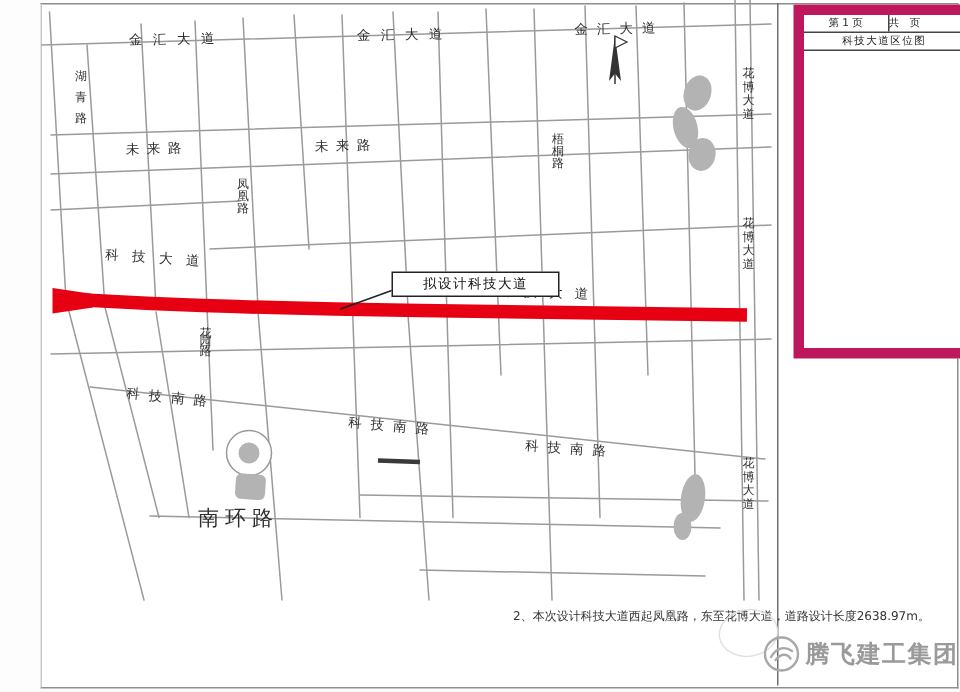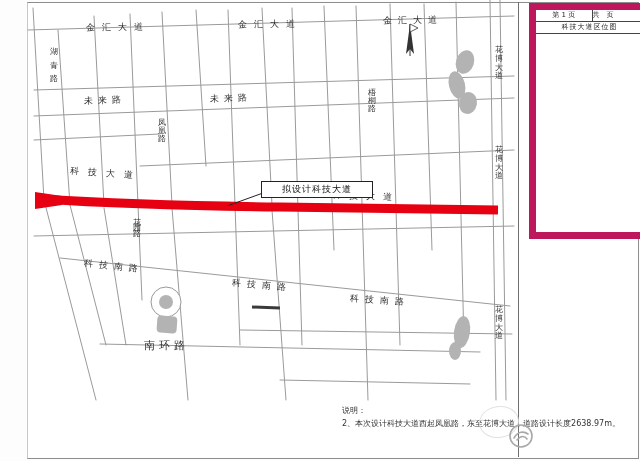--- a/index.html
+++ b/index.html
@@ -110,43 +110,43 @@
   <span class="rl" style="left:84px;top:95px;letter-spacing:5px;transform:rotate(-2deg);">未来路</span>
   <span class="rl" style="left:210px;top:93px;letter-spacing:5px;transform:rotate(-2deg);">未来路</span>
   <span class="rl vert" style="left:156px;top:112px;letter-spacing:8px;font-size:8px;">凤凰路</span>
   <span class="rl vert" style="left:366px;top:82px;letter-spacing:8px;font-size:8px;">梧桐路</span>
   <span class="rl" style="left:70px;top:168px;letter-spacing:9px;transform:rotate(4deg);">科技大道</span>
   <span class="rl" style="left:332px;top:191px;letter-spacing:8px;transform:rotate(2deg);">科技大道</span>
   <span class="rl vert" style="left:131px;top:211px;letter-spacing:6px;font-size:8px;">花园路</span>
   <span class="rl" style="left:84px;top:261px;letter-spacing:6px;transform:rotate(6deg);">科技南路</span>
   <span class="rl" style="left:232px;top:280px;letter-spacing:6px;transform:rotate(5deg);">科技南路</span>
   <span class="rl" style="left:350px;top:295px;letter-spacing:6px;transform:rotate(4deg);">科技南路</span>
-  <span class="rl" style="left:144px;top:341px;letter-spacing:4px;font-size:11px;">南环路</span>
+  <span class="rl" style="left:132px;top:341px;letter-spacing:4px;font-size:14px;">南环路</span>
   <span class="rl vert" style="left:493px;top:38px;letter-spacing:9px;font-size:8px;">花博大道</span>
   <span class="rl vert" style="left:493px;top:138px;letter-spacing:9px;font-size:8px;">花博大道</span>
   <span class="rl vert" style="left:493px;top:298px;letter-spacing:9px;font-size:8px;">花博大道</span>
 
   <div class="boxlabel">拟设计科技大道</div>
 
   <div class="divider"></div>
   <div class="titleblock">
     <div class="tb-row1">
       <div class="tb-cell">第 1 页</div>
       <div class="tb-cell2">共　页</div>
     </div>
     <div class="tb-row2">科技大道区位图</div>
     <div class="tb-box"></div>
   </div>
 
   <div class="notes">
-    <div>说明：</div>
     <div>2、本次设计科技大道西起凤凰路，东至花博大道，道路设计长度2638.97m。</div>
   </div>
 
   <div class="stamp"></div>
 
   <div class="watermark">
     <svg width="26" height="26" viewBox="0 0 26 26">
       <circle cx="13" cy="13" r="11" fill="none" stroke="#a8a8a8" stroke-width="1.6"></circle>
       <path d="M6,15 C10,8 16,8 20,11 M9,17 C13,12 17,13 19,16" fill="none" stroke="#a8a8a8" stroke-width="1.6" stroke-linecap="round"></path>
     </svg>
+    <span class="wm-text">腾飞建工集团</span>
   </div>
 </div>
 
 </body></html>

